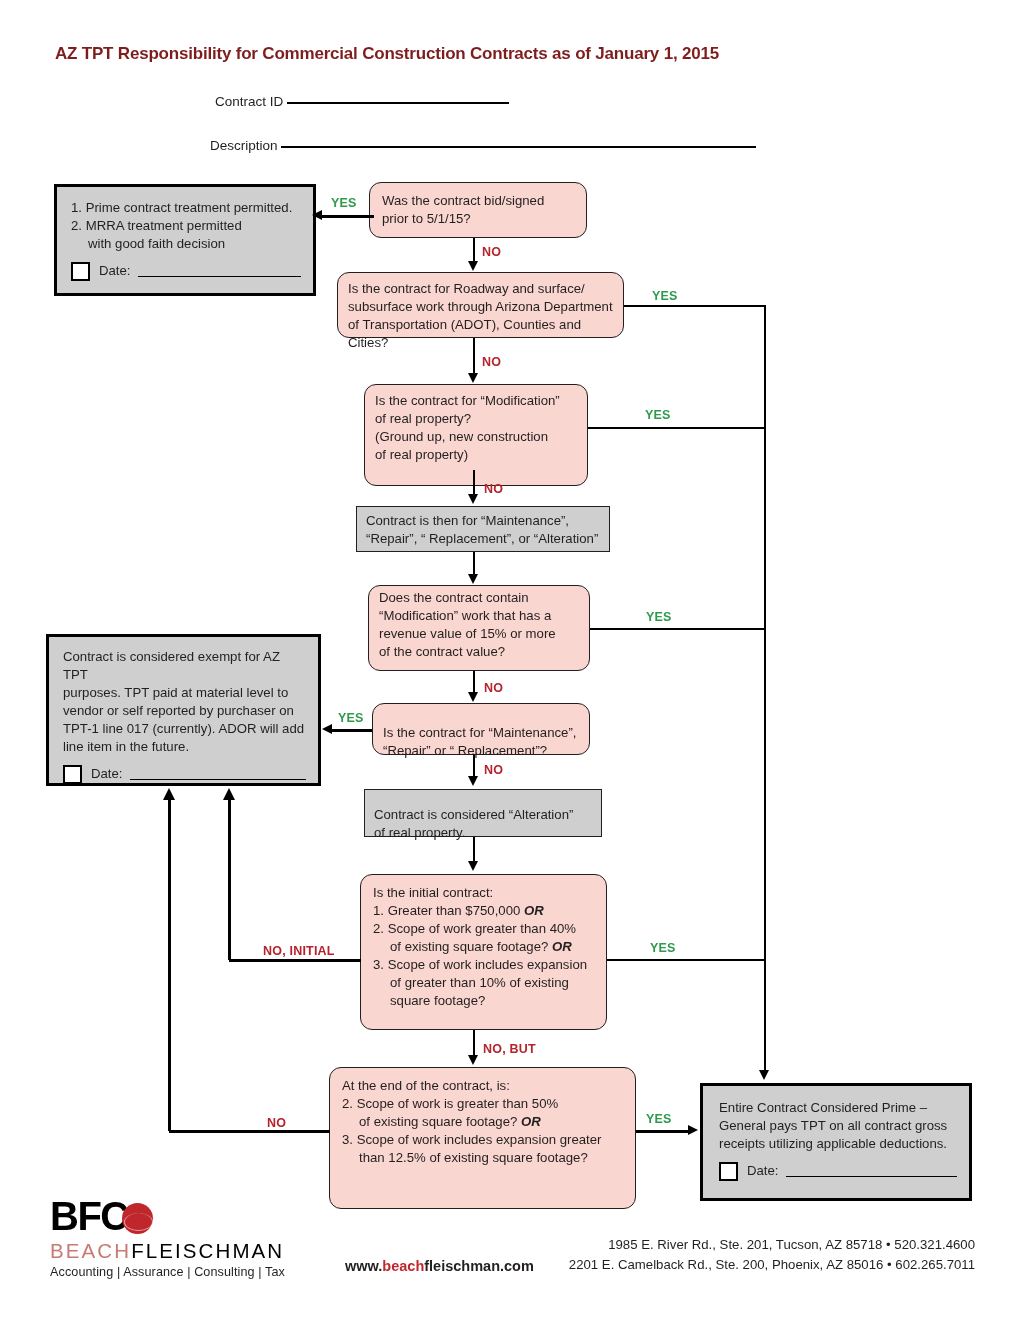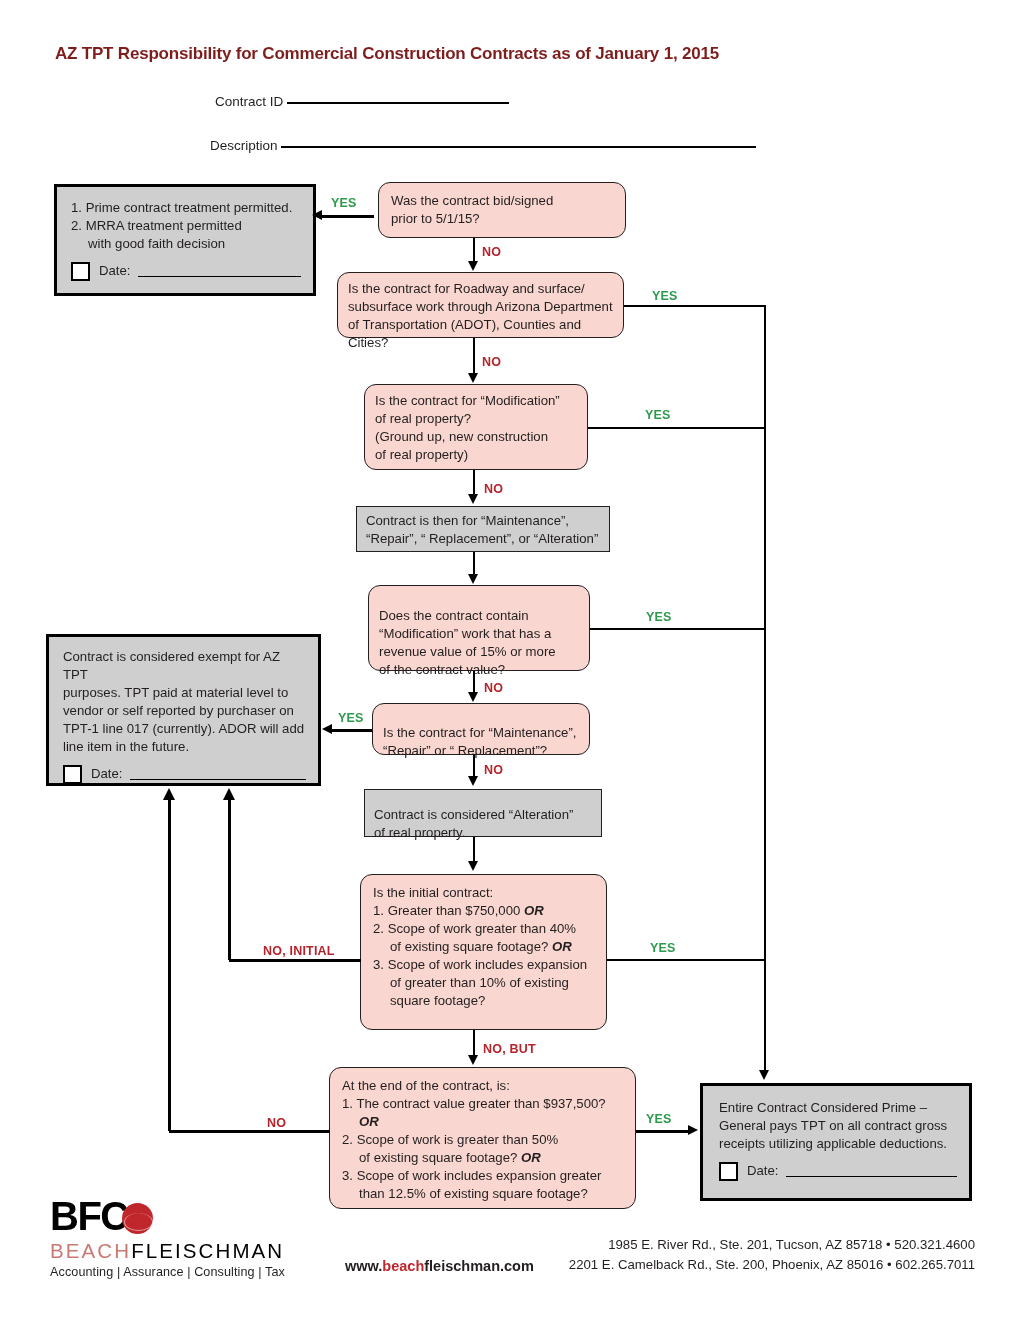--- a/index.html
+++ b/index.html
@@ -117,53 +117,53 @@
       <span class="li">2. MRRA treatment permitted</span>
       <span class="li2">with good faith decision</span>
       <div class="dateline">
         <span class="chk"></span>
         <span class="datetxt">Date:</span>
         <span class="dateRule"></span>
       </div>
     </div>
   </div>
 
-  <div class="node decision" style="left:378px;top:182px;width:248px;height:56px;">
+  <div class="node decision" style="left:369px;top:182px;width:218px;height:56px;">
     <div class="inner">
       <span>Was the contract bid/signed</span><br>
       <span>prior to 5/1/15?</span>
     </div>
   </div>
 
   <div class="node decision" style="left:337px;top:272px;width:287px;height:66px;">
     <div class="inner" style="padding:7px 10px;">
       <span>Is the contract for Roadway and surface/</span><br>
       <span>subsurface work through Arizona Department</span><br>
       <span>of Transportation (ADOT), Counties and Cities?</span>
     </div>
   </div>
 
-  <div class="node decision" style="left:364px;top:384px;width:224px;height:86px;">
+  <div class="node decision" style="left:364px;top:384px;width:224px;height:102px;">
     <div class="inner" style="padding:7px 10px;">
       <span>Is the contract for “Modification”</span><br>
       <span>of real property?</span><br>
       <span>(Ground up, new construction</span><br>
       <span>of real property)</span>
     </div>
   </div>
 
   <div class="node process" style="left:356px;top:506px;width:254px;height:46px;">
     <div class="inner" style="padding:5px 9px;">
       <span>Contract is then for “Maintenance”,</span><br>
       <span>“Repair”,  “ Replacement”, or “Alteration”</span>
     </div>
   </div>
 
   <div class="node decision" style="left:368px;top:585px;width:222px;height:86px;">
-    <div class="inner" style="padding:21px 10px;">
+    <div class="inner" style="padding:3px 10px;">
       <span>Does the contract contain</span><br>
       <span>“Modification” work that has a</span><br>
       <span>revenue value of 15% or more</span><br>
       <span>of the contract value?</span>
     </div>
   </div>
 
   <div class="node decision" style="left:372px;top:703px;width:218px;height:52px;">
     <div class="inner" style="padding:20px 10px;">
       <span>Is the contract for “Maintenance”,</span><br>
@@ -201,21 +201,20 @@
       <span class="li2"><span>of existing square footage? </span><b class="or">OR</b></span>
       <span class="li">3. Scope of work includes expansion</span>
       <span class="li2">of greater than 10% of existing</span>
       <span class="li2">square footage?</span>
     </div>
   </div>
 
   <div class="node decision" style="left:329px;top:1067px;width:307px;height:142px;">
     <div class="inner" style="padding:9px 22px 8px 12px;">
       <span>At the end of the contract, is:</span>
-      <span class="li"><span>1. The contract value greater than $937,500? </span><b class="or">OR</b></span>
       <span class="li">2. Scope of work is greater than 50%</span>
       <span class="li2"><span>of existing square footage? </span><b class="or">OR</b></span>
       <span class="li">3. Scope of work includes expansion greater</span>
       <span class="li2">than 12.5% of existing square footage?</span>
     </div>
   </div>
 
   <div class="node terminal" style="left:700px;top:1083px;width:272px;height:118px;">
     <div class="inner" style="padding:13px 12px 8px 16px;">
       <span>Entire Contract Considered Prime –</span><br>

